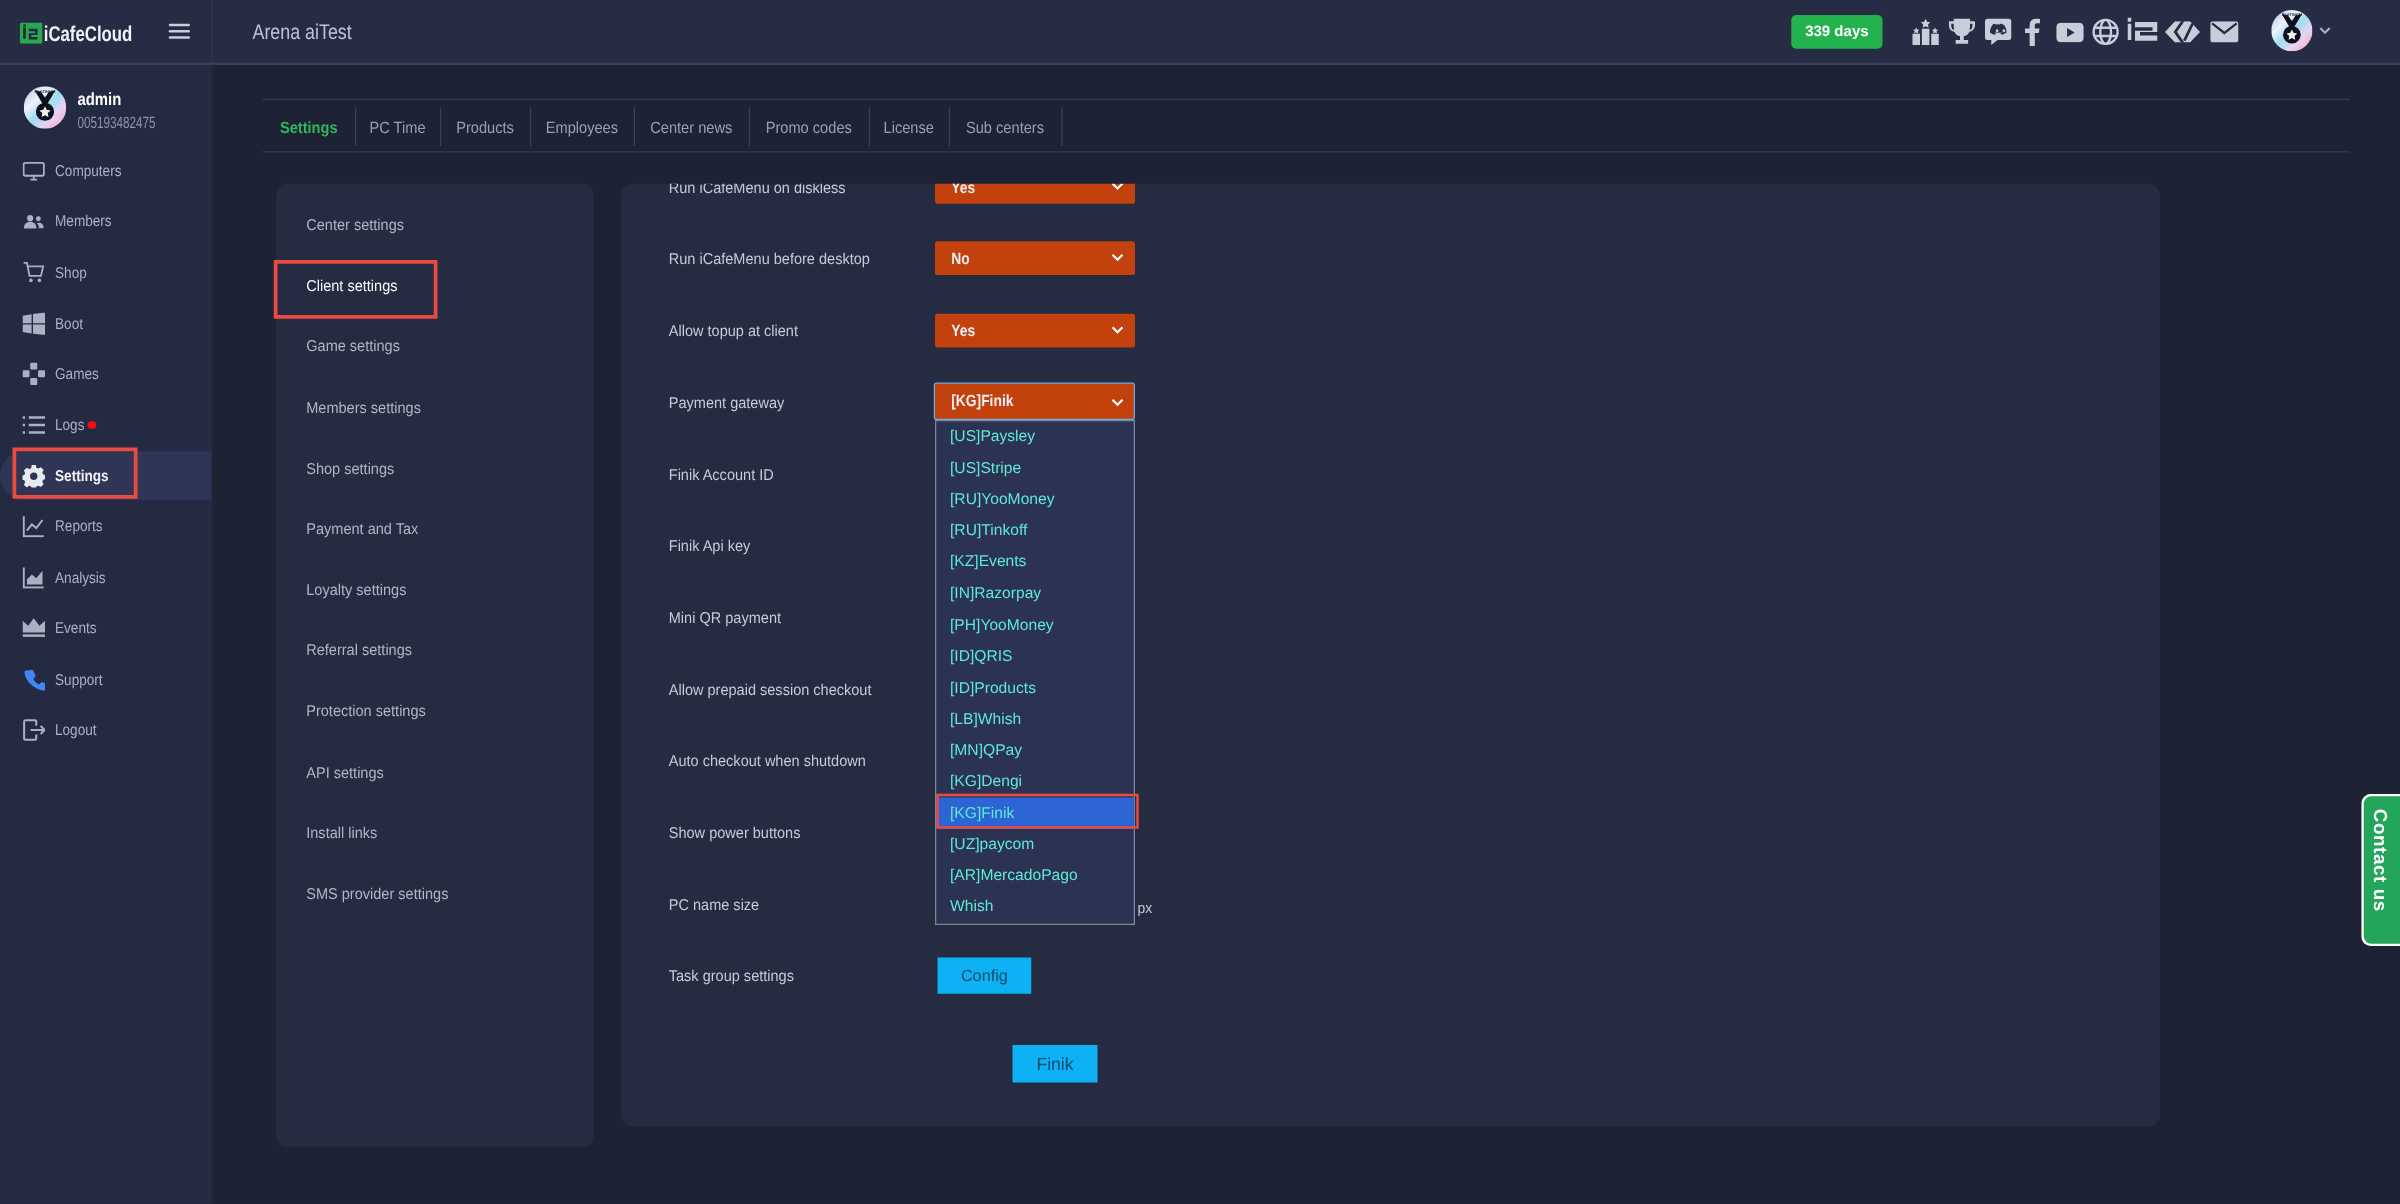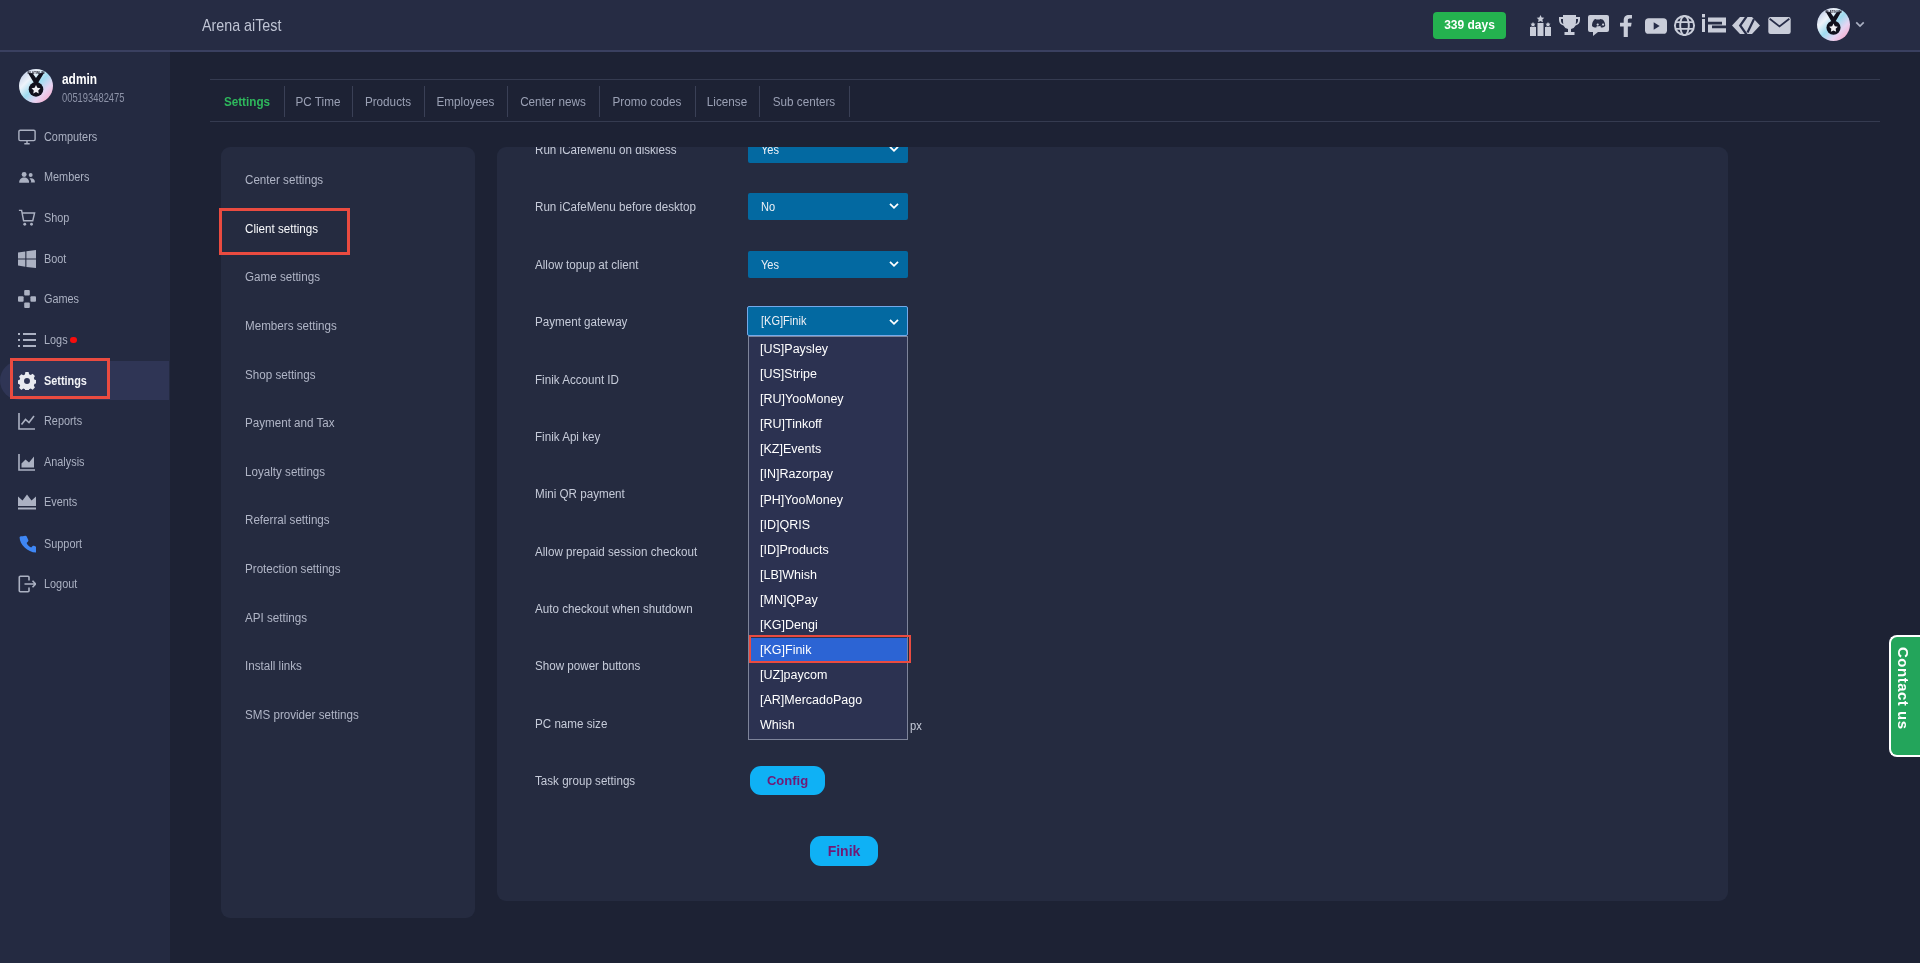--- a/index.html
+++ b/index.html
@@ -27,37 +27,51 @@
 
 #tabbar { position:absolute; left:210px; top:79px; width:1670px; height:43px; border-top:1px solid #353b50; border-bottom:1px solid #353b50; }
 .tab { position:absolute; top:0; height:43px; line-height:43px; color:#9aa0b4; font-size:13px; text-align:center; transform:scaleX(0.9); }
 .tabsep { position:absolute; top:6px; height:31px; width:1px; background:#3a4056; }
 
 
 #menupanel { position:absolute; left:221px; top:147px; width:254px; height:771px; background:#252b40; border-radius:9px; }
 .mitem { position:absolute; left:24px; color:#b0b5c6; font-size:12.5px; transform:scaleX(0.93); transform-origin:left top; }
 #formpanel { position:absolute; left:497px; top:147px; width:1231px; height:754px; background:#252b40; border-radius:9px; overflow:hidden; }
 .flabel { position:absolute; left:38px; color:#c6cbd9; font-size:12.5px; transform:scaleX(0.93); transform-origin:left top; }
-.fsel { position:absolute; left:251px; width:160px; height:27px; background:#0369a1; border-radius:2px; color:#eef0f5; font-size:13px; font-weight:normal; line-height:27px; padding-left:13px; }
+.fsel { position:absolute; left:251px; width:160px; height:27px; background:#c2410c; border-radius:2px; color:#eef0f5; font-size:13px; font-weight:bold; line-height:27px; padding-left:13px; }
 .fsel i { font-style:normal; display:inline-block; transform:scaleX(0.85); transform-origin:left center; }
 .fsel .chev { position:absolute; right:9px; top:8px; width:10px; height:10px; }
-.btn-blue { position:absolute; background:#0fb1f5; border-radius:11px; color:#701a75; font-size:13px; font-weight:bold; text-align:center; }
+.btn-blue { position:absolute; background:#0fb1f5; border-radius:0; color:#0c4a6e; font-size:13px; font-weight:normal; text-align:center; }
 
 
 #dropdown { position:absolute; left:251px; top:189px; width:160px; background:#2c3251; border:1px solid #7e849a; }
-.ditem { height:25.1px; line-height:25px; padding-left:11px; color:#ffffff; font-size:12.5px; }
+.ditem { height:25.1px; line-height:25px; padding-left:11px; color:#5eead4; font-size:12.5px; }
 .ditem.sel { background:#2c64d4; }
 
 
 #contact { position:absolute; left:1889px; top:635px; width:31px; height:122px; background:#23a55b; border:2px solid #fff; border-right:none; border-radius:8px 0 0 8px; }
 #contact span { position:absolute; left:4px; top:10px; writing-mode:vertical-rl; color:#fff; font-size:15px; font-weight:bold; letter-spacing:0.5px; }
 </style>
 </head>
 <body>
 <div id="topbar">
+  <div id="logodiv">
+    <svg class="abs" style="left:16px;top:18px" width="18" height="17" viewBox="0 0 18 17">
+      <rect x="0" y="0" width="18" height="17" rx="1.5" fill="#2aa84d"></rect>
+      <rect x="2.5" y="4" width="2.2" height="9" fill="#232940"></rect>
+      <rect x="2.5" y="1.5" width="2.2" height="1.8" fill="#232940"></rect>
+      <path d="M7 5 h7 v5 h-5 v1.6 h5 v1.9 h-7 v-5 h5 V6.9 h-5 z" fill="#232940"></path>
+    </svg>
+    <div id="brand">iCafeCloud</div>
+    <div id="burger">
+        <div></div>
+        <div></div>
+        <div></div>
+      </div>
+  </div>
   <div id="pagetitle">Arena aiTest</div>
   <div id="topright">
     <div class="abs" style="left:1433px;top:12px;width:73px;height:27px;background:#24b24f;border-radius:4px;color:#fff;font-size:12px;font-weight:bold;text-align:center;line-height:27px;">339 days</div>
 
     <svg class="abs" style="left:1529px;top:15px" width="23" height="22" viewBox="0 0 23 22" fill="#c9cdd9">
       <rect x="1" y="12" width="6" height="9"></rect>
         <rect x="8.5" y="8" width="6" height="13"></rect>
         <rect x="16" y="12" width="6" height="9"></rect>
       <path d="M11.5 0l1.2 2.4 2.6.4-1.9 1.8.5 2.6-2.4-1.2-2.4 1.2.5-2.6L7.7 2.8l2.6-.4z"></path>
       <path d="M4 7l.8 1.6 1.7.2-1.2 1.2.3 1.7L4 10.9l-1.6.8.3-1.7L1.5 8.8l1.7-.2z"></path>

